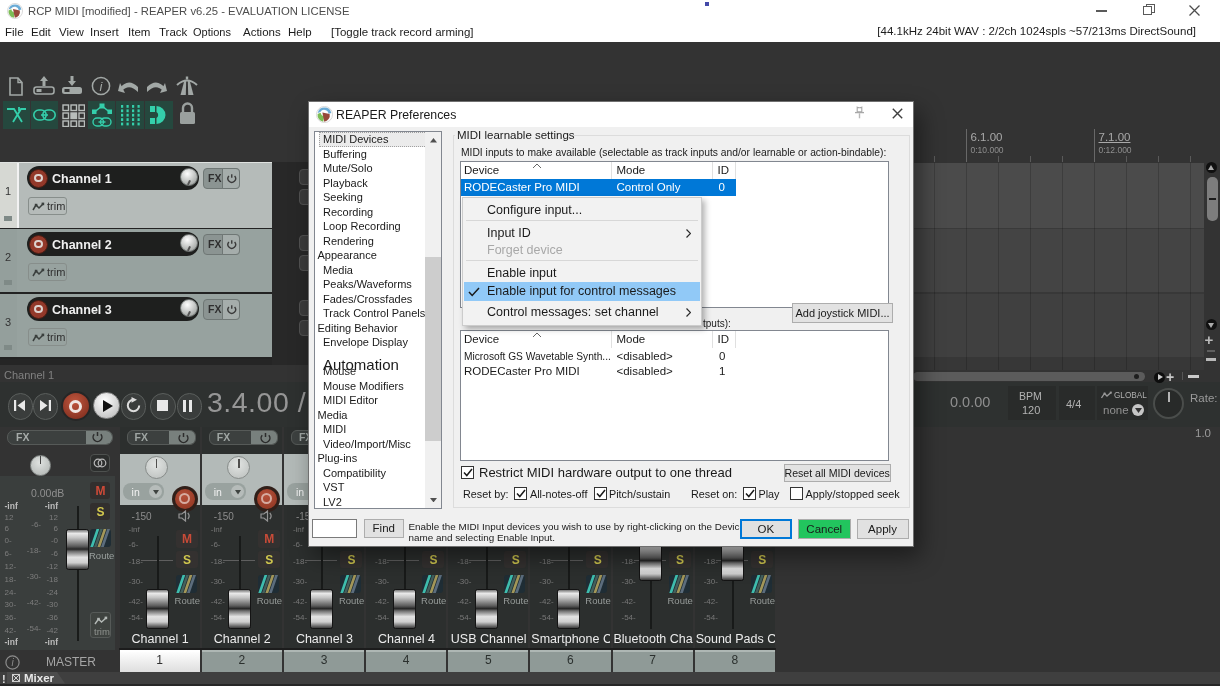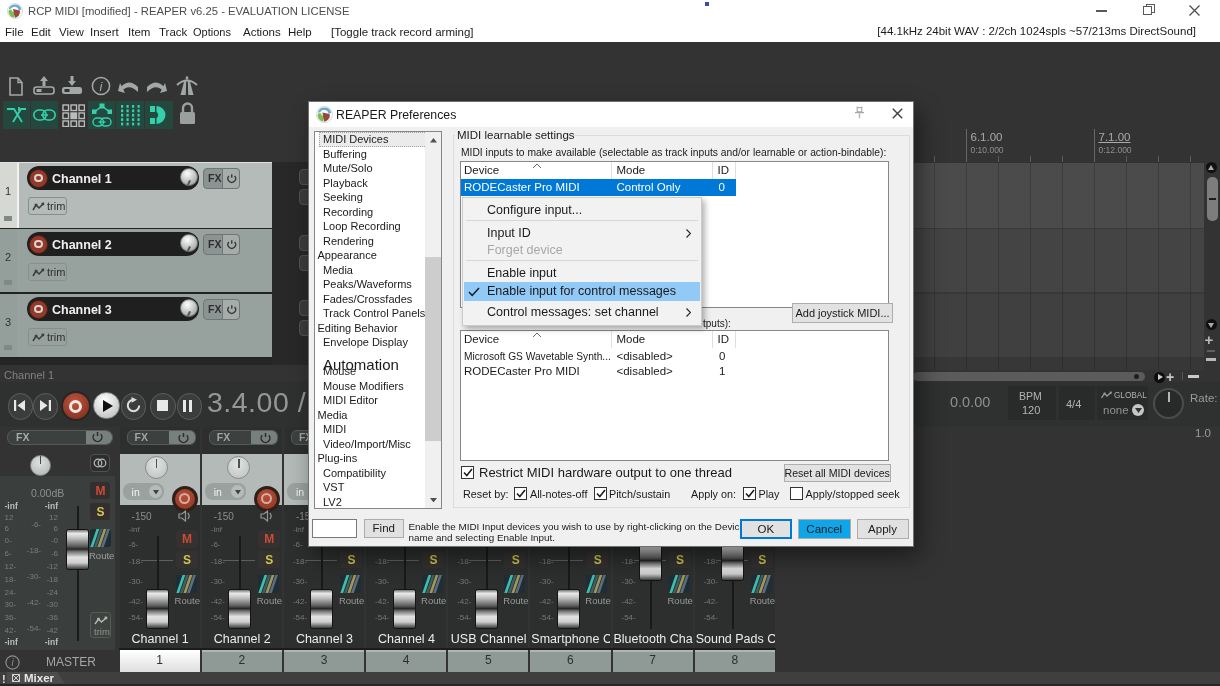--- a/index.html
+++ b/index.html
@@ -903,34 +903,34 @@
 <div style="position:absolute;left:514px;top:487px;width:13px;height:13px;z-index:6;background:#fff;border:1px solid #333;"></div>
 <svg class="ab" style="left:515.5px;top:489px;z-index:7" width="10" height="9" viewBox="0 0 10 9">
     <path d="M1 4.5 L3.8 7.5 L9 1" fill="none" stroke="#1a1a1a" stroke-width="1.5"></path>
   </svg>
 <div style="position:absolute;left:530px;top:487.5px;font-size:10.8px;color:#1a1a1a;white-space:nowrap;z-index:6;">All-notes-off</div>
 <div style="position:absolute;left:594px;top:487px;width:13px;height:13px;z-index:6;background:#fff;border:1px solid #333;"></div>
 <svg class="ab" style="left:595.5px;top:489px;z-index:7" width="10" height="9" viewBox="0 0 10 9">
     <path d="M1 4.5 L3.8 7.5 L9 1" fill="none" stroke="#1a1a1a" stroke-width="1.5"></path>
   </svg>
 <div style="position:absolute;left:609px;top:487.5px;font-size:10.8px;color:#1a1a1a;white-space:nowrap;z-index:6;">Pitch/sustain</div>
-<div style="position:absolute;left:691px;top:487.5px;font-size:10.8px;color:#1a1a1a;white-space:nowrap;z-index:6;">Apply on:</div>
+<div style="position:absolute;left:691px;top:487.5px;font-size:10.8px;color:#1a1a1a;white-space:nowrap;z-index:6;">Reset on:</div>
 <div style="position:absolute;left:743px;top:487px;width:13px;height:13px;z-index:6;background:#fff;border:1px solid #333;"></div>
 <svg class="ab" style="left:744.5px;top:489px;z-index:7" width="10" height="9" viewBox="0 0 10 9">
     <path d="M1 4.5 L3.8 7.5 L9 1" fill="none" stroke="#1a1a1a" stroke-width="1.5"></path>
   </svg>
 <div style="position:absolute;left:758.5px;top:487.5px;font-size:10.8px;color:#1a1a1a;white-space:nowrap;z-index:6;">Play</div>
 <div style="position:absolute;left:790px;top:487px;width:13px;height:13px;z-index:6;background:#fff;border:1px solid #333;"></div>
 <div style="position:absolute;left:805.5px;top:487.5px;font-size:10.8px;color:#1a1a1a;white-space:nowrap;z-index:6;">Apply/stopped seek</div>
 <div style="position:absolute;left:312px;top:519px;width:44.5px;height:19px;z-index:6;background:#fff;border:1px solid #7a7a7a;"></div>
 <div style="position:absolute;left:364px;top:519px;width:39.5px;height:19px;z-index:6;background:#e1e1e1;border:1px solid #adadad;text-align:center;line-height:17px;font-size:11.5px;color:#1a1a1a;">Find</div>
 <div style="position:absolute;left:408.5px;top:520.5px;font-size:9.9px;color:#1a1a1a;white-space:nowrap;z-index:6;">Enable the MIDI Input devices you wish to use by right-clicking on the Device</div>
 <div style="position:absolute;left:408.5px;top:531.5px;font-size:9.9px;color:#1a1a1a;white-space:nowrap;z-index:6;">name and selecting Enable Input.</div>
 <div style="position:absolute;left:740px;top:518.5px;width:51.5px;height:20px;z-index:6;background:#e1e1e1;border:2px solid #0078d7;text-align:center;line-height:16px;font-size:11.5px;color:#1a1a1a;">OK</div>
-<div style="position:absolute;left:798px;top:518.5px;width:52.5px;height:20px;z-index:6;background:#0ea5e9;border:1px solid #adadad;text-align:center;line-height:18px;font-size:11.5px;color:#1a1a1a;">Cancel</div>
+<div style="position:absolute;left:798px;top:518.5px;width:52.5px;height:20px;z-index:6;background:#22c55e;border:1px solid #adadad;text-align:center;line-height:18px;font-size:11.5px;color:#1a1a1a;">Cancel</div>
 <div style="position:absolute;left:856.5px;top:518.5px;width:52px;height:20px;z-index:6;background:#e1e1e1;border:1px solid #adadad;text-align:center;line-height:18px;font-size:11.5px;color:#1a1a1a;">Apply</div>
 <div style="position:absolute;left:462px;top:196.5px;width:240px;height:129px;background:#f2f2f2;border:1px solid #cccccc;box-shadow:3px 3px 6px rgba(0,0,0,0.3);z-index:10;"></div>
 <div style="position:absolute;left:487px;top:203.0px;font-size:12.5px;color:#1a1a1a;white-space:nowrap;z-index:11;">Configure input...</div>
 <div style="position:absolute;left:466px;top:220.0px;width:232px;height:1px;background:#d7d7d7;z-index:11;"></div>
 <div style="position:absolute;left:487px;top:226.0px;font-size:12.5px;color:#1a1a1a;white-space:nowrap;z-index:11;">Input ID</div>
 <svg class="ab" style="left:686px;top:228.5px;z-index:11" width="5" height="9" viewBox="0 0 5 9">
     <path d="M0.5 0.5 L4.5 4.5 L0.5 8.5" fill="none" stroke="#2a2a2a" stroke-width="1.2"></path>
   </svg>
 <div style="position:absolute;left:487px;top:242.5px;font-size:12.5px;color:#a8a8a8;white-space:nowrap;z-index:11;">Forget device</div>
 <div style="position:absolute;left:466px;top:259.5px;width:232px;height:1px;background:#d7d7d7;z-index:11;"></div>

